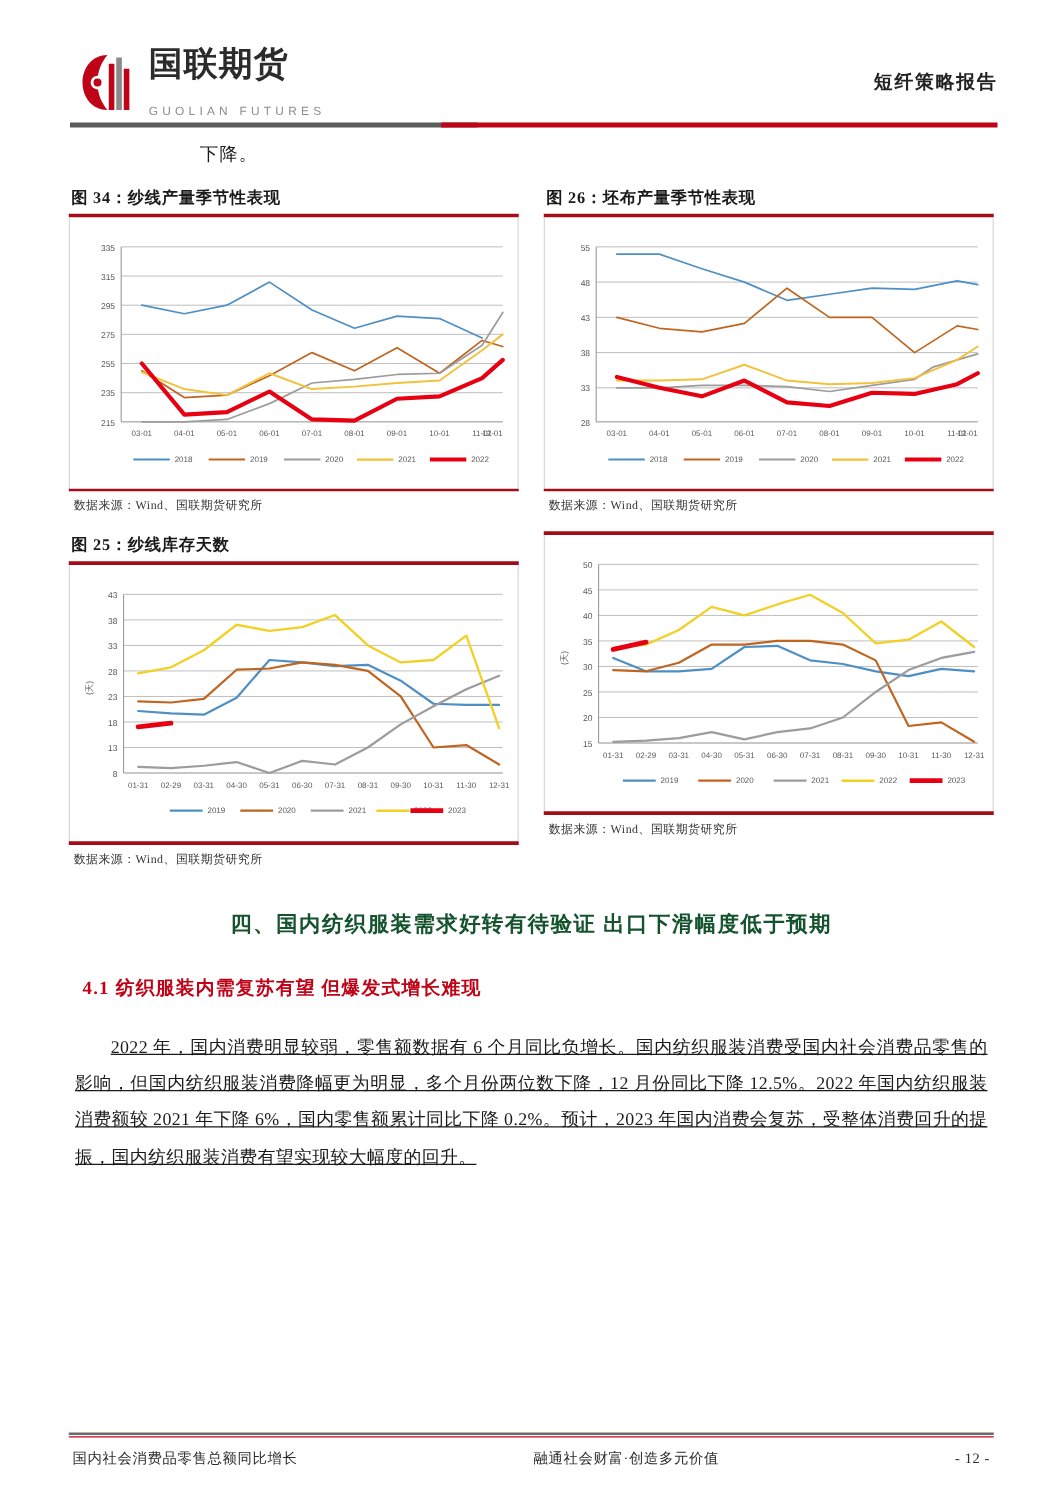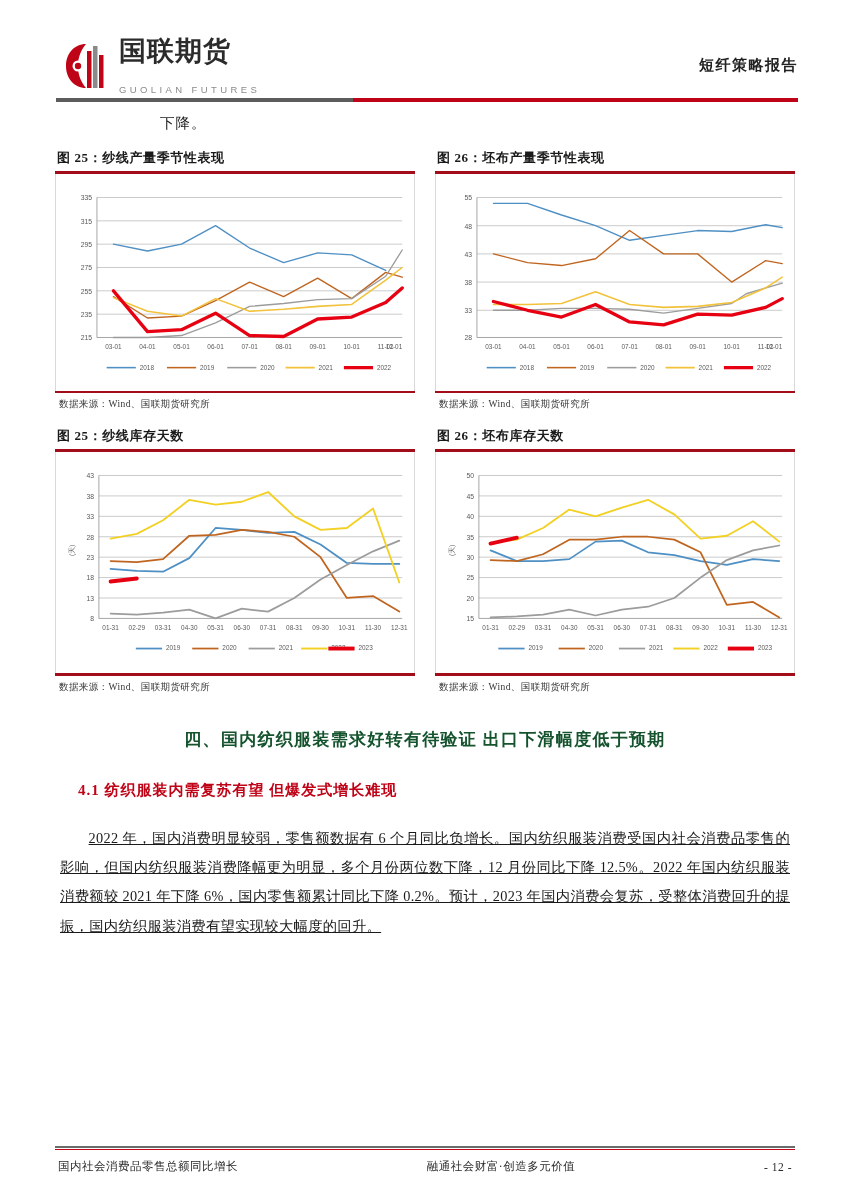--- a/index.html
+++ b/index.html
@@ -68,21 +68,21 @@
   .legend-text { font-family:"Liberation Sans", sans-serif; font-size:6.6px; fill:#595959; }
 
   
   .h-section {
     text-align:center; color:#14532d; font-weight:bold;
     font-size:17px; letter-spacing:1.3px; margin: 34px 0 0 0;
     font-family:"Liberation Serif", serif;
   }
   .h-sub {
     color:#c00418; font-weight:bold; font-size:15px;
-    letter-spacing:1px; margin: 30px 0 0 12px; padding-left:66px;
+    letter-spacing:1px; margin: 30px 0 0 0; padding-left:66px;
     font-family:"Liberation Serif", serif;
   }
 
   
   .body-text { padding: 0 60px 0 60px; margin-top:24px;text-decoration:underline; }
   .body-text p {
     margin: 0 0 13px 0;
     font-size:14.3px; line-height:2.05; text-align:justify;
     text-indent: 2em; letter-spacing:0.3px;
   }
@@ -125,21 +125,21 @@
     <div class="gray"></div>
       <div class="red"></div>
   </div>
 </div>
 
 <div class="lead-line">下降。</div>
 
 <div class="fig-grid">
 
   <div class="figure">
-    <div class="fig-title">图 25：纱线产量季节性表现</div>
+    <div class="fig-title">图 34：纱线产量季节性表现</div>
     <div class="fig-rule-top"></div>
     <div class="fig-body">
       <div class="chart-wrap">
         <svg class="chart" viewBox="0 0 360 215" preserveAspectRatio="none">
           <g>
             <line class="grid-line" x1="38" y1="18" x2="352" y2="18"></line>
             <line class="grid-line" x1="38" y1="42" x2="352" y2="42"></line>
             <line class="grid-line" x1="38" y1="66" x2="352" y2="66"></line>
             <line class="grid-line" x1="38" y1="90" x2="352" y2="90"></line>
             <line class="grid-line" x1="38" y1="114" x2="352" y2="114"></line>
@@ -317,21 +317,20 @@
             <text class="legend-text" x="307" y="198">2023</text>
           </g>
         </svg>
       </div>
     </div>
     <div class="fig-rule-bot"></div>
     <div class="fig-source">数据来源：Wind、国联期货研究所</div>
   </div>
 
   <div class="figure">
-    <div class="fig-title">图 26：坯布库存天数</div>
     <div class="fig-rule-top"></div>
     <div class="fig-body">
       <div class="chart-wrap">
         <svg class="chart" viewBox="0 0 360 220" preserveAspectRatio="none">
           <g>
             <line class="grid-line" x1="40" y1="18" x2="352" y2="18"></line>
             <line class="grid-line" x1="40" y1="39" x2="352" y2="39"></line>
             <line class="grid-line" x1="40" y1="60" x2="352" y2="60"></line>
             <line class="grid-line" x1="40" y1="81" x2="352" y2="81"></line>
             <line class="grid-line" x1="40" y1="102" x2="352" y2="102"></line>

